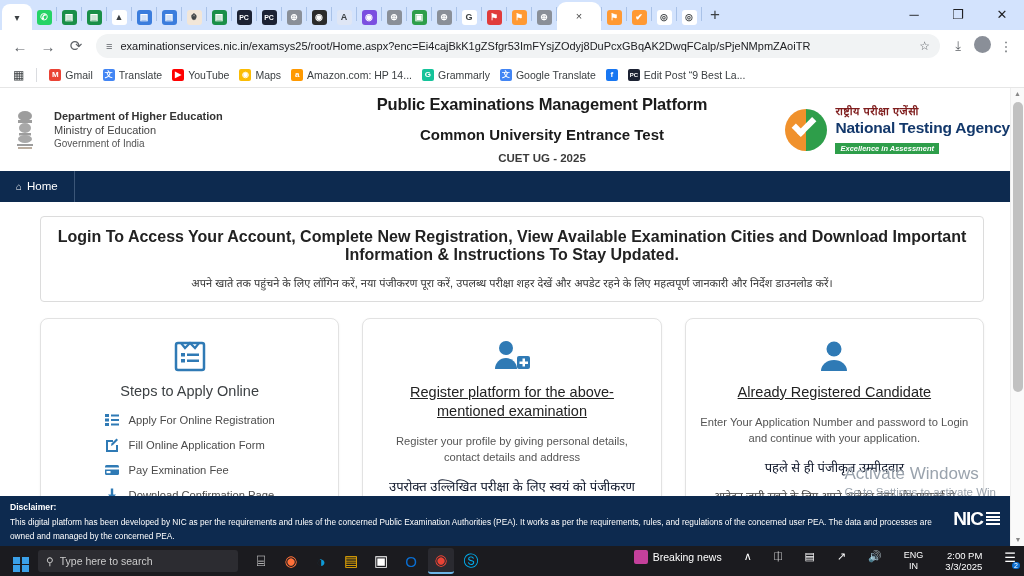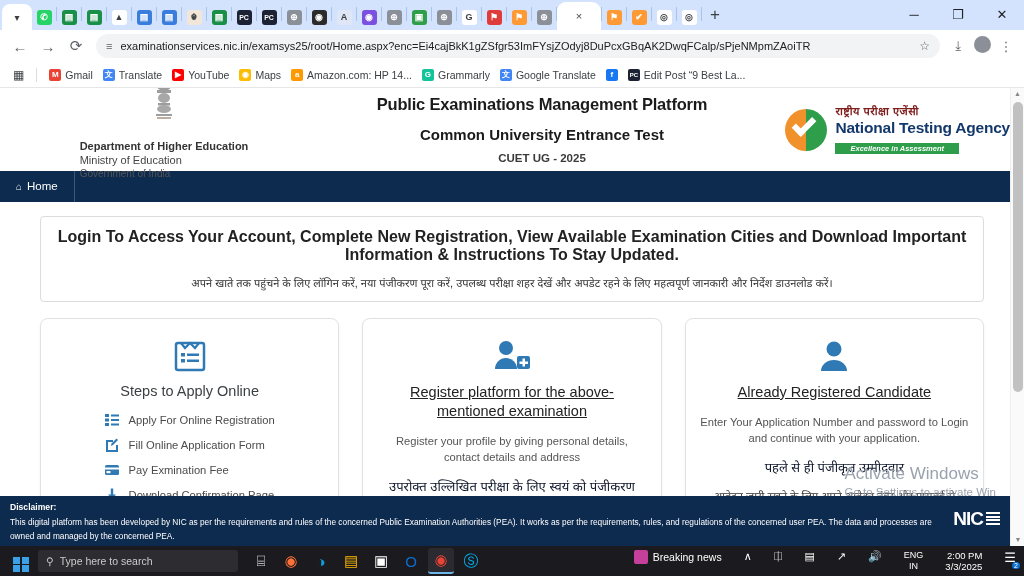--- a/index.html
+++ b/index.html
@@ -51,40 +51,40 @@
                border-bottom:1px solid #e6e6e6; }
   .bm { display:flex; align-items:center; gap:4px; font-size:10.5px; color:#3c4043; padding: 2px 5px; white-space:nowrap;}
   .bm-ic { width:12px; height:12px; border-radius:2px; display:inline-block; font-size:8px; color:#fff;
            text-align:center; line-height:12px; font-weight:700; flex:0 0 auto;}
   .bm-sep { width:1px; height:14px; background:#dadce0; margin: 0 4px; }
 
   
   .page { position:relative; height: 458px; background:#fff; overflow:hidden; }
 
   .site-header { height: 83px; background:#fff; display:flex; align-items:center; padding: 0 14px; position:relative;}
-  .gov-block { display:flex; align-items:center; gap:18px; width: 300px; flex-direction: column; }
+  .gov-block { display:flex; align-items:flex-start; gap:18px; width: 300px; }
   .emblem { width:22px; height:42px; flex:0 0 auto; opacity:.85; }
   .gov-text div:nth-child(1){ font-size:11px; font-weight:700; color:#333; line-height:14px;}
   .gov-text div:nth-child(2){ font-size:11px; color:#444; line-height:14px;}
   .gov-text div:nth-child(3){ font-size:10px; color:#555; line-height:13px;}
 
   .center-titles { flex:1; text-align:center; }
   .t1 { font-size: 16.5px; font-weight: 700; color:#1b1b1b; letter-spacing:-.2px; }
   .t2 { font-size: 15px; font-weight: 700; color:#1b1b1b; margin-top: 12px; }
   .t3 { font-size: 11.5px; font-weight:700; color:#3a3a3a; margin-top: 9px; }
 
   .nta-block { width: 240px; display:flex; align-items:center; gap:8px; justify-content:flex-end;}
   .nta-mark { width:42px; height:42px; border-radius:50%; position:relative; overflow:hidden; flex:0 0 auto;
               background: linear-gradient(90deg, #f0912c 50%, #2e9e4a 50%); }
   .nta-mark .chk { position:absolute; left:8px; top:9px; width:22px; height:13px;
               border-left:6px solid #fff; border-bottom:6px solid #fff; transform: rotate(-45deg); }
   .nta-text .hi { font-size:11px; font-weight:700; color:#7f1d1d; line-height:15px; letter-spacing:.5px;}
   .nta-text .en { font-size:15.5px; font-weight:700; color:#13386b; line-height:18px; letter-spacing:-.2px;}
   .nta-tag { background:#2e9e4a; color:#fff; font-size:7.5px; font-style:italic; font-weight:700;
-             display:inline-block; padding:1px 15px; margin-top:2px; }
+             display:inline-block; padding:1px 5px; margin-top:2px; }
 
   .navbar { height: 31px; background:#0d2a4f; display:flex; align-items:center; }
   .nav-home { color:#fff; font-size:11.5px; padding: 0 16px; height:31px; line-height:31px;
               border-right:1px solid #3b5678; display:flex; align-items:center; gap:5px;}
 
   .content { padding: 14px 40px 0 40px; }
   .notice {
     border:1px solid #dcdcdc; border-radius:4px; background:#fff;
     padding: 11px 14px; text-align:center;
   }

